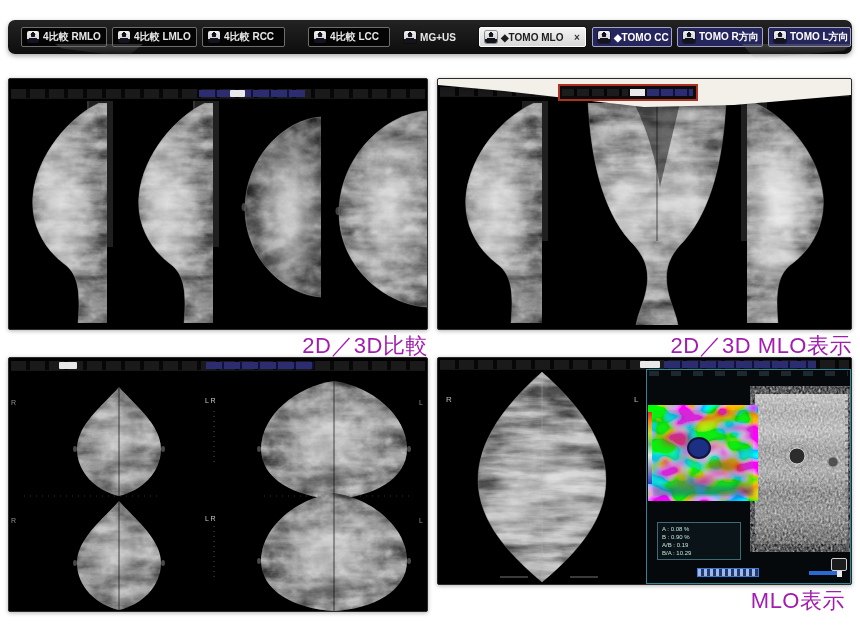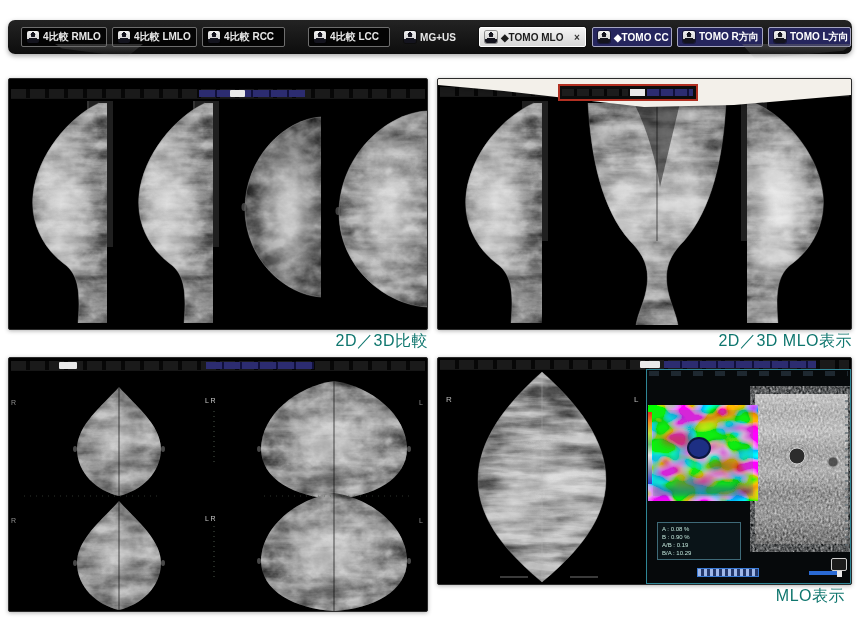--- a/index.html
+++ b/index.html
@@ -46,21 +46,21 @@
   
   .wedge{position:absolute;left:0;top:0;filter:drop-shadow(0 2px 2px rgba(0,0,0,.25));}
   .redbox{position:absolute;left:120px;top:5px;width:140px;height:17px;border:2px solid #b23022;
           background:#0c0c0c;box-sizing:border-box;}
   .redbox .in1{position:absolute;left:2px;top:3px;width:66px;height:7px;
           background:repeating-linear-gradient(90deg,#1c1c1c 0 12px,#060606 12px 15px);}
   .redbox .inw{position:absolute;left:70px;top:3px;width:15px;height:7px;background:#e9e9e9;}
   .redbox .in2{position:absolute;left:87px;top:3px;width:46px;height:7px;
           background:repeating-linear-gradient(90deg,#2c2c70 0 12px,#10103a 12px 14px);}
   
-  .cap{position:absolute;font-size:16px;color:#0f766e;letter-spacing:.5px;}
+  .cap{position:absolute;font-size:22px;color:#a21caf;letter-spacing:.5px;}
   .cap-tl{top:331px;left:8px;width:420px;text-align:right;}
   .cap-tr{top:331px;left:437px;width:415px;text-align:right;}
   .cap-bl{top:614px;left:8px;width:384px;text-align:right;}
   .cap-br{top:586px;left:437px;width:408px;text-align:right;}
   
   .uspanel{position:absolute;left:208px;top:11px;width:205px;height:215px;background:#06090b;
            border:1px solid #2e8696;box-sizing:border-box;}
   .uslogo{position:absolute;right:8px;top:28px;width:9px;height:9px;border-radius:50%;
           background:radial-gradient(circle at 35% 35%,#8cc9ff,#1667c9 60%,#0a3d86);}
   .ustop{position:absolute;left:2px;right:2px;top:1px;height:5px;

